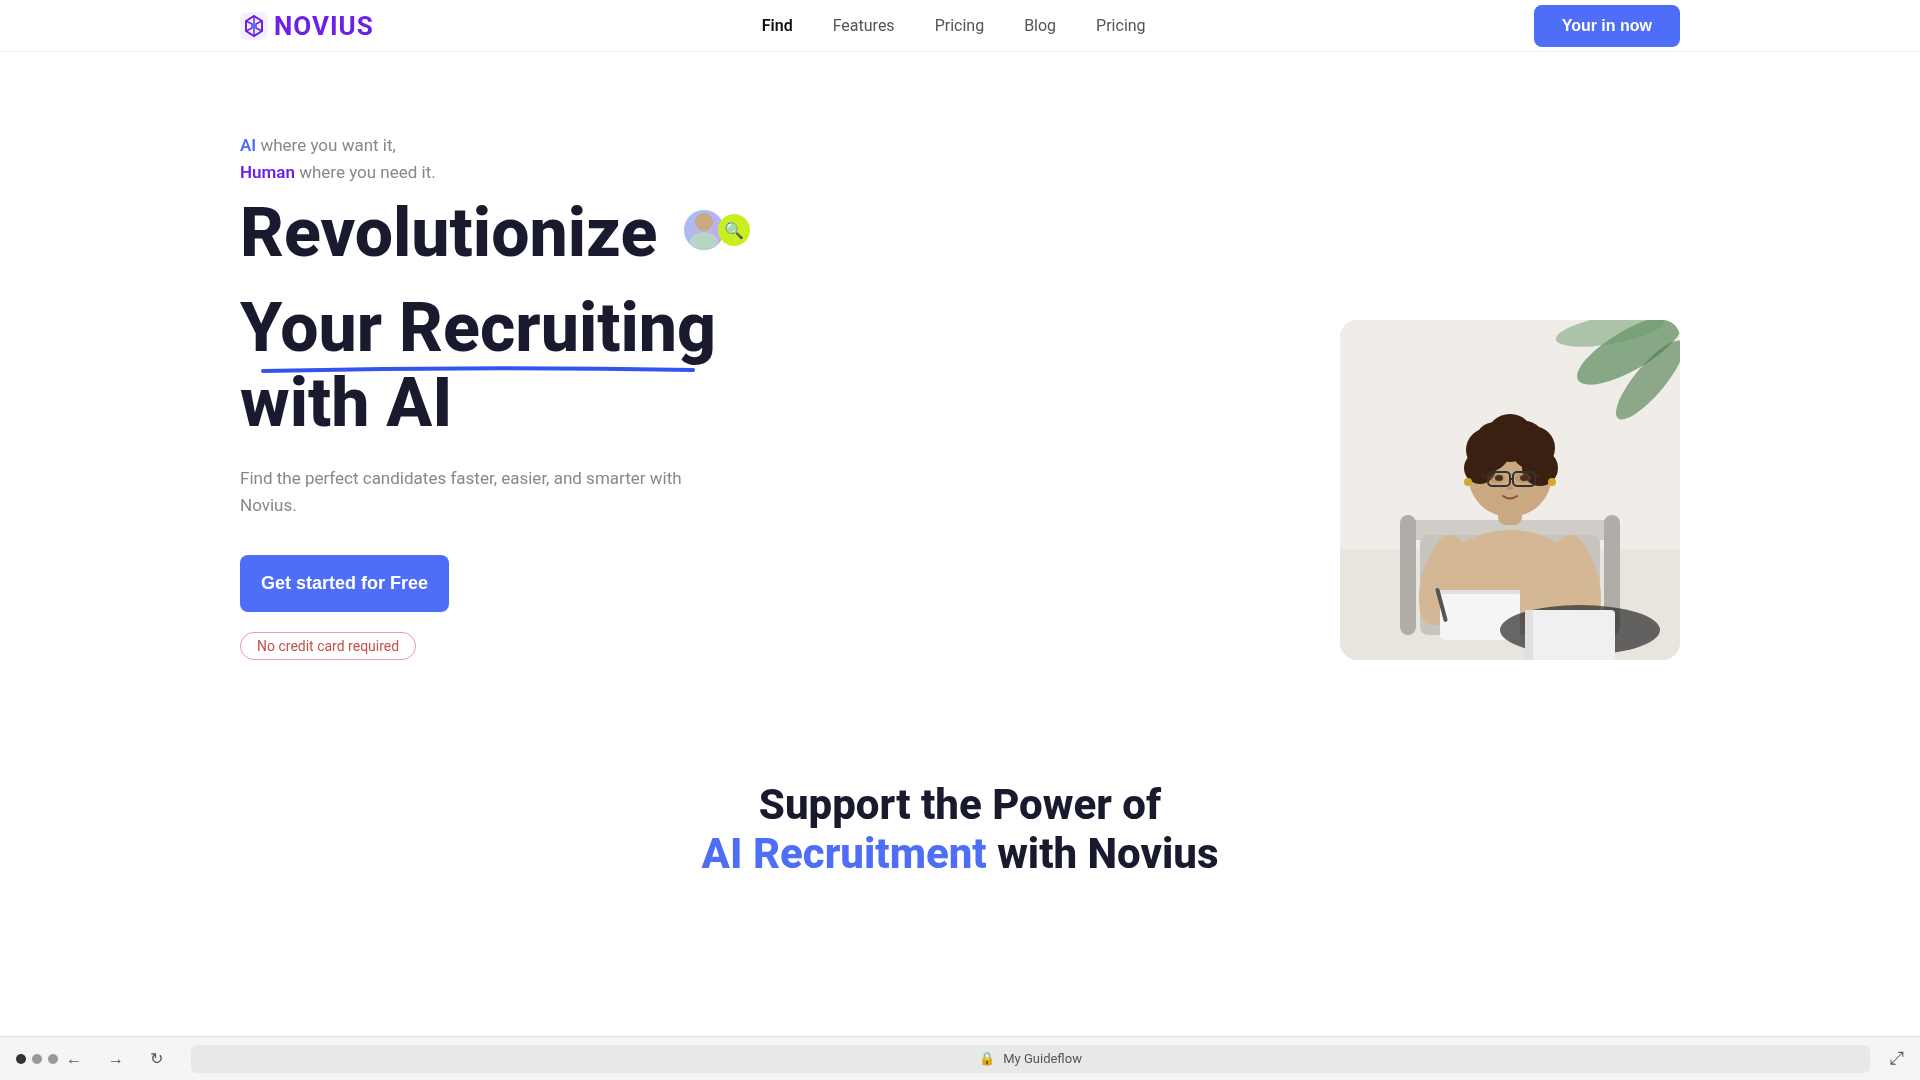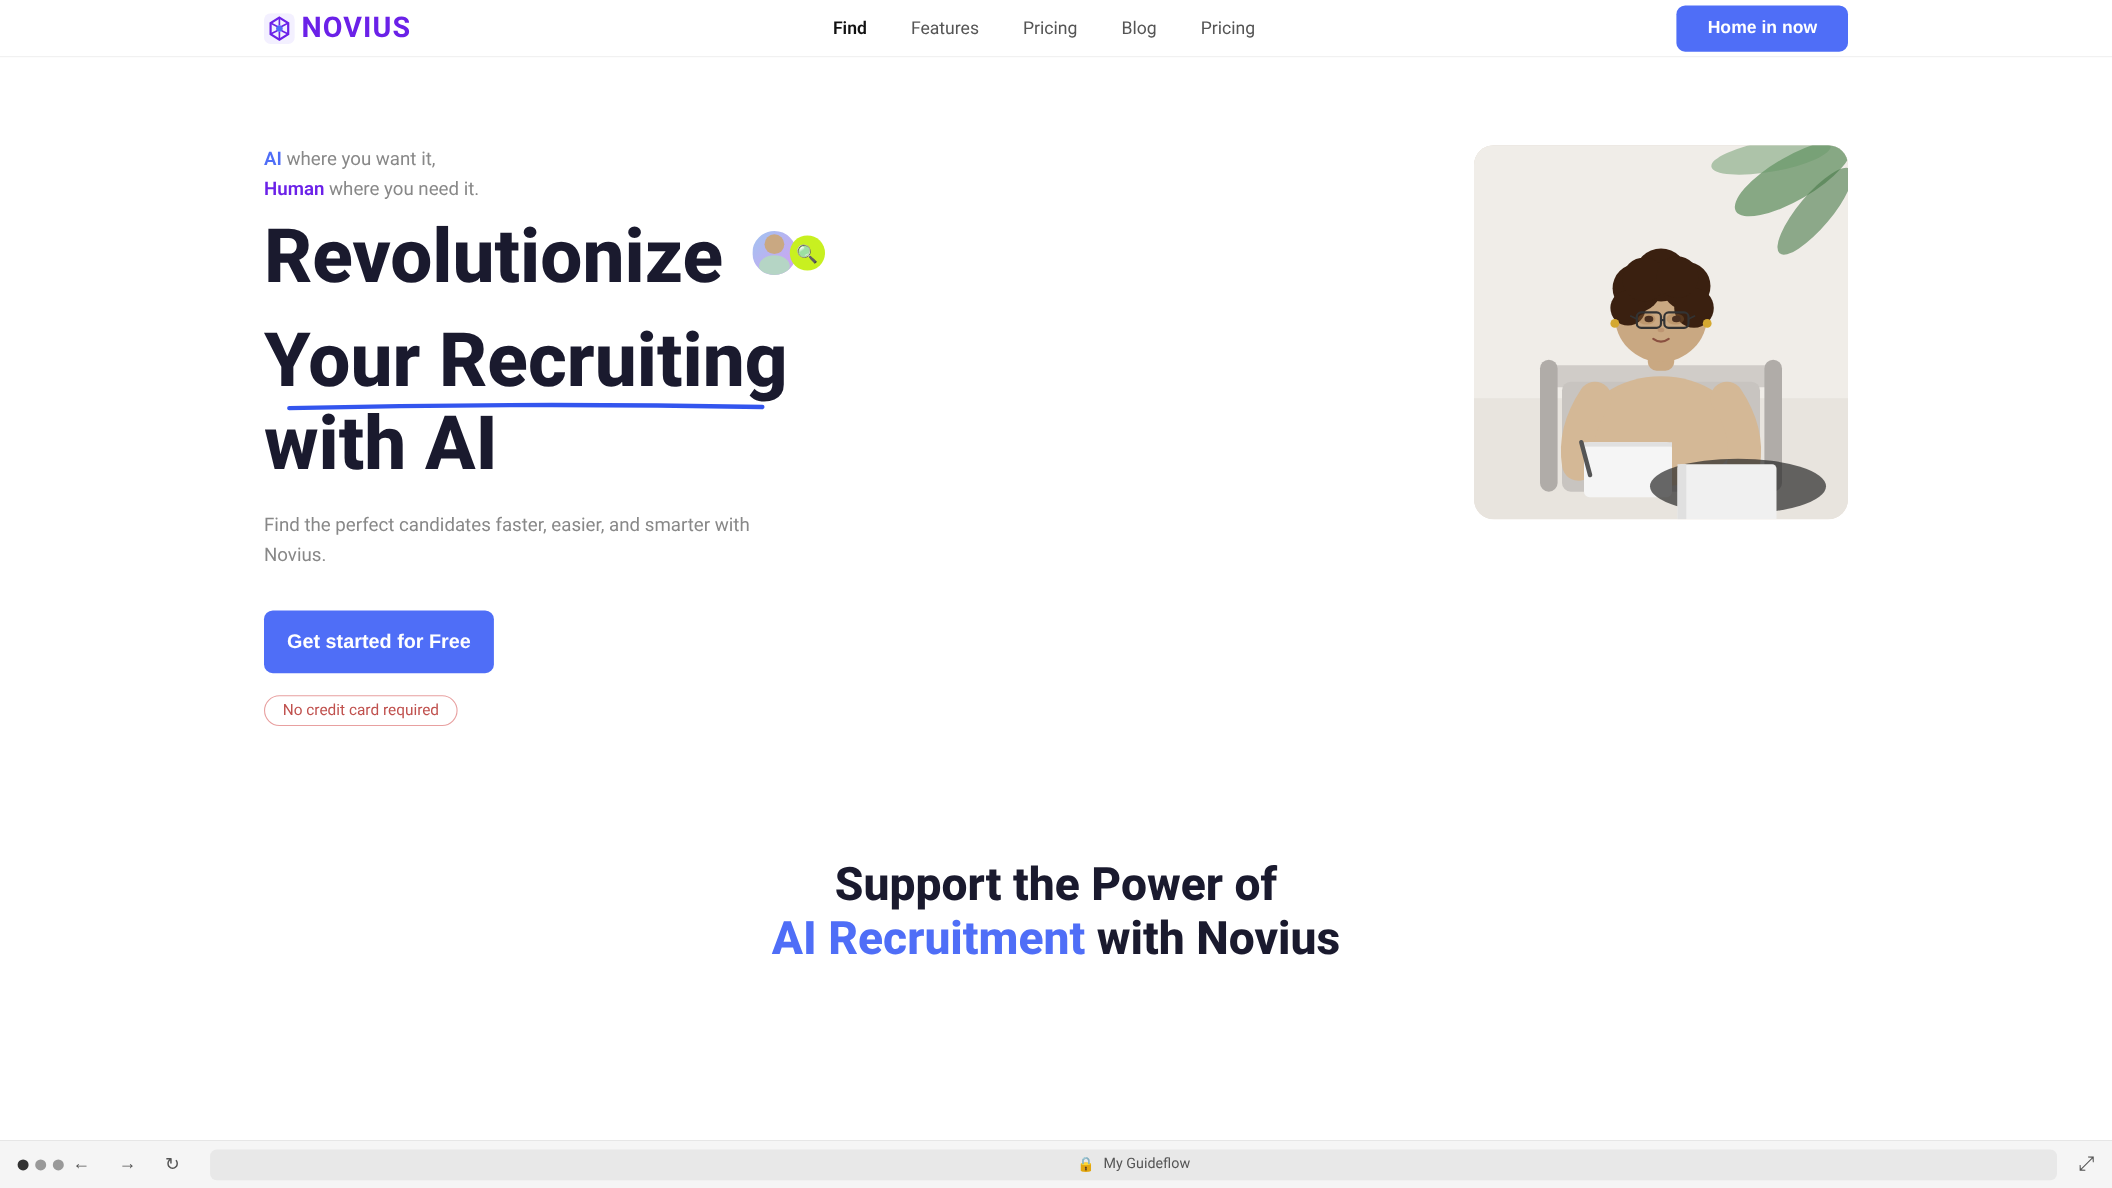--- a/index.html
+++ b/index.html
@@ -68,21 +68,21 @@
       border-radius: 8px;
       padding: 12px 28px;
       font-size: 16px;
       font-weight: 600;
       cursor: pointer;
     }
 
     
     .hero {
       display: flex;
-      align-items: flex-start;
+      align-items: flex-end;
       justify-content: space-between;
       padding: 80px 240px 60px 240px;
       min-height: 560px;
     }
 
     .hero-left {
       max-width: 620px;
     }
 
     .hero-tagline {
@@ -313,21 +313,21 @@
   </div>
 
   <ul class="nav-links">
     <li class="active"><a>Find</a></li>
     <li><a>Features</a></li>
     <li><a>Pricing</a></li>
     <li><a>Blog</a></li>
     <li><a>Pricing</a></li>
   </ul>
 
-  <button class="signin-btn">Home in now</button>
+  <button class="signin-btn">Your in now</button>
 </nav>
 
 <section class="hero">
   <div class="hero-left">
     <div class="hero-tagline">
       <span class="ai">AI</span><span class="normal"> where you want it,</span><br>
       <span class="human">Human</span><span class="normal"> where you need it.</span>
     </div>
 
     <h1 class="hero-heading">

